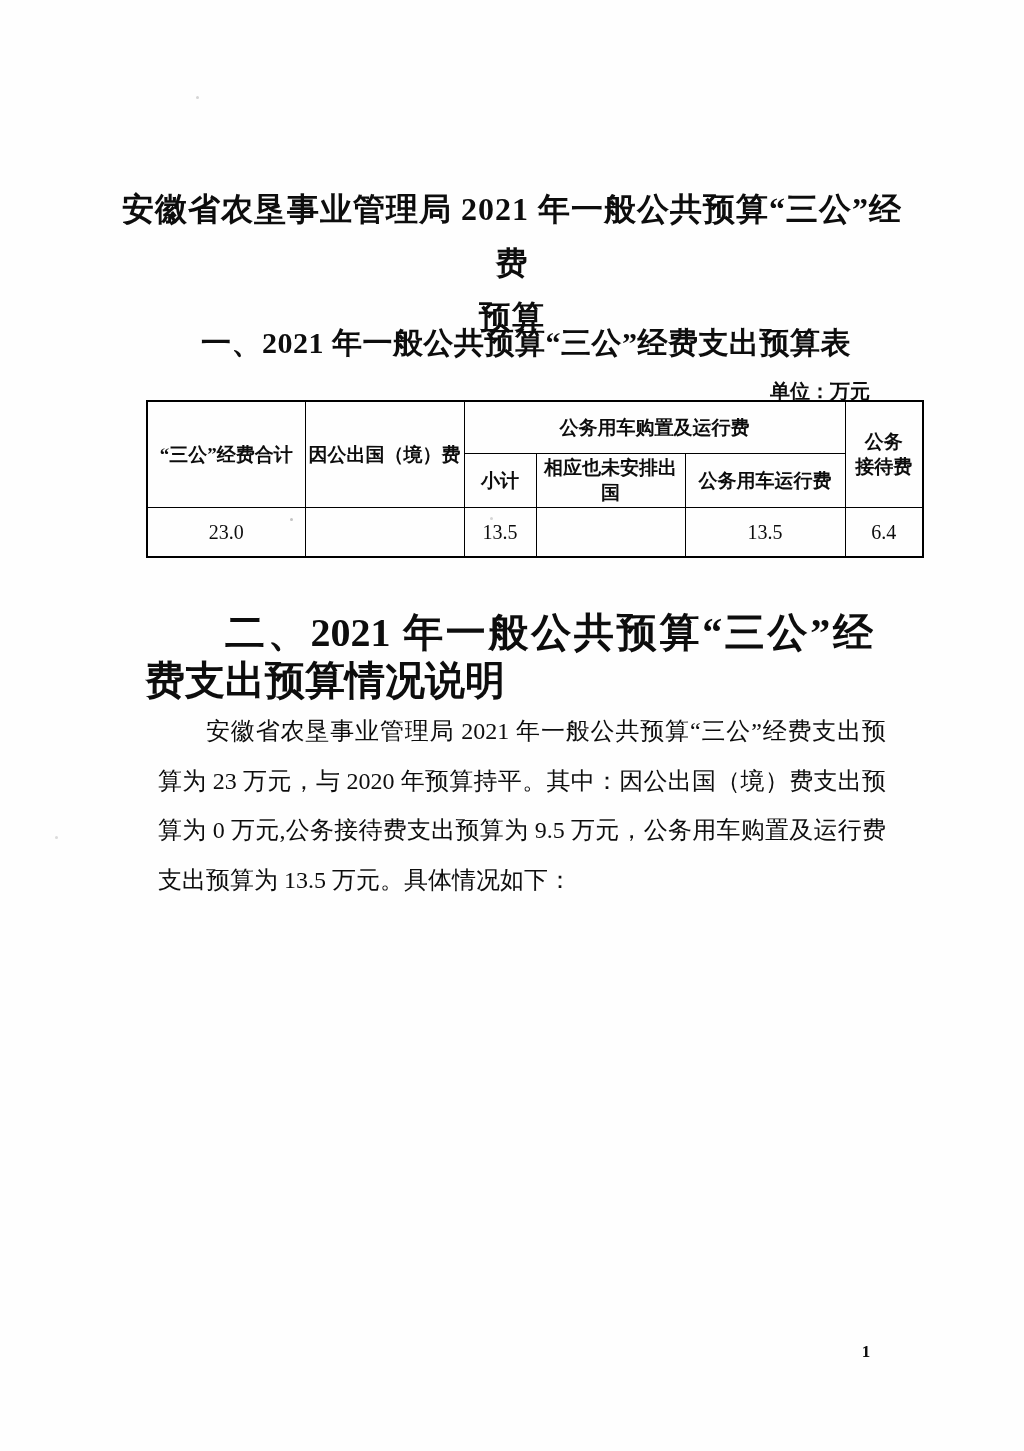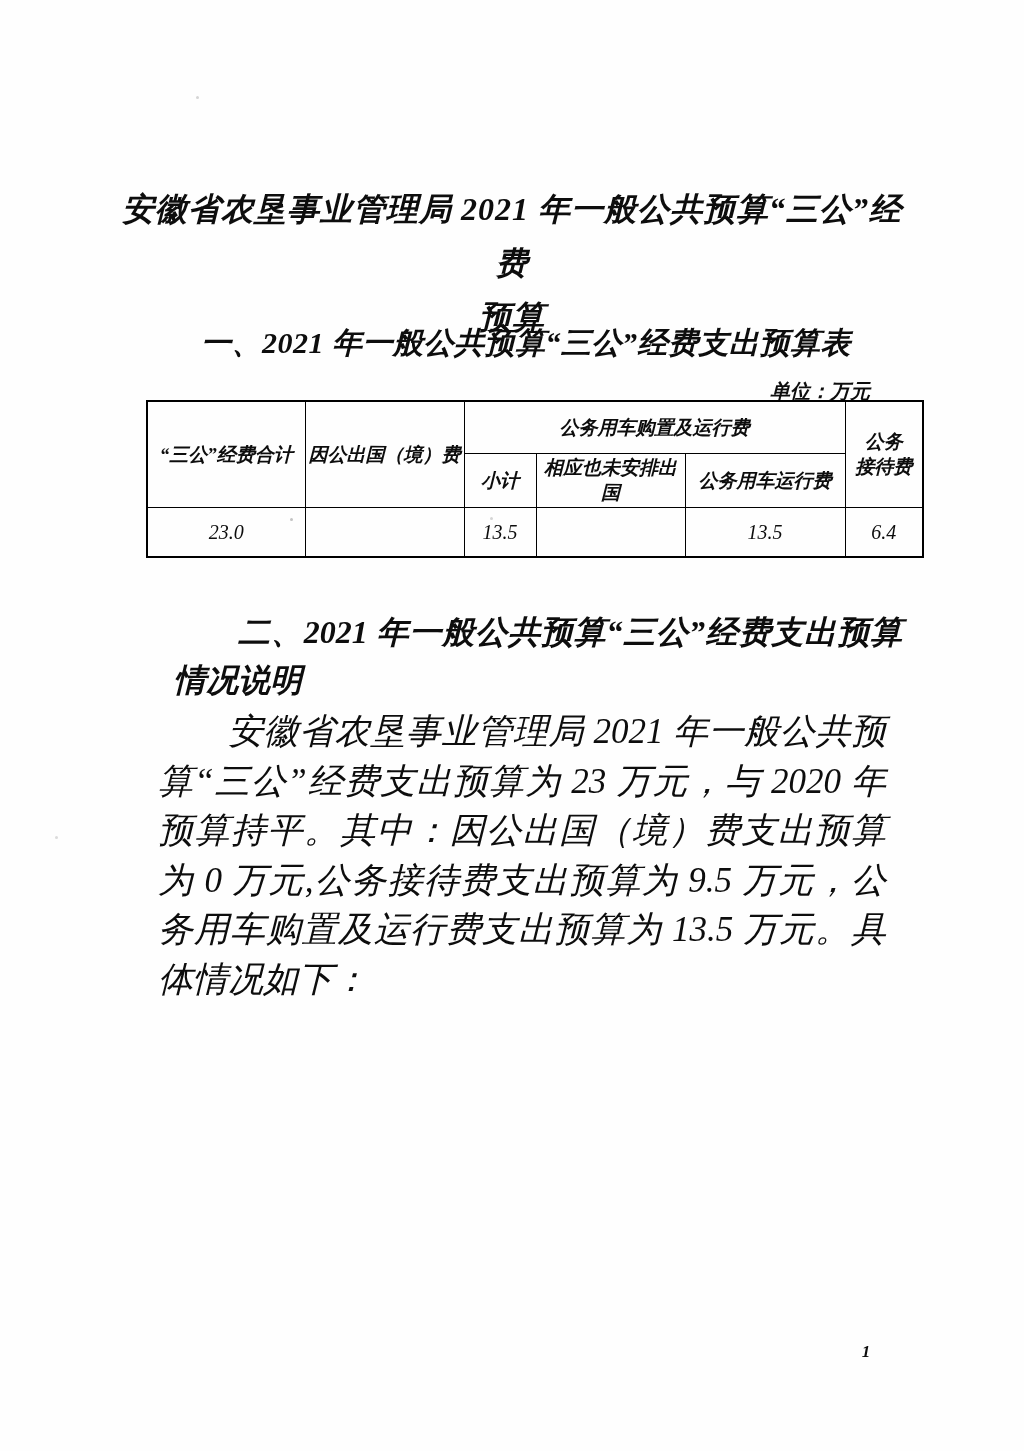--- a/index.html
+++ b/index.html
@@ -4,21 +4,20 @@
 <style>
   * { margin:0; padding:0; box-sizing:border-box; }
   html,body { background:#ffffff; }
   .page {
     position:relative;
     width:1024px; height:1451px;
     background:#fefefe;
     font-family:"Liberation Serif","DejaVu Serif",serif;
     color:#0d0d0d;
     overflow:hidden;
-    font-style:italic;
   }
 
   
   .doc-title {
     position:absolute; top:182px; left:117px; width:790px;
     font-size:32px; font-weight:700; line-height:54px;
     text-align:center; letter-spacing:1px;
   }
   .doc-title span { display:block; }
 
@@ -54,30 +53,30 @@
   .budget-table th.pre { white-space:pre-line;margin-left:7px; }
   .budget-table tr.hrow1 { height:52px; }
   .budget-table tr.hrow2 { height:54px; }
   .budget-table tr.data-row { height:50px;border-radius:22px; }
   .budget-table td {
     font-size:20px; font-weight:400; line-height:24px;
   }
 
   
   .sec2-heading {
-    position:absolute; top:609px; left:174px; width:728px;
-    font-size:32px; font-weight:700; line-height:47.5px;
+    position:absolute; top:609px; left:145px; width:728px;
+    font-size:40px; font-weight:700; line-height:47.5px;
     text-align:justify; text-indent:2em;
     text-justify:inter-ideograph;
   }
 
   
   .body-text {
     position:absolute; top:707px; left:158px; width:728px;
-    font-size:35px; line-height:49.5px;
+    font-size:24px; line-height:49.5px;
     text-align:justify; text-justify:inter-ideograph;
   }
   .body-text p { margin:0; text-indent:2em; }
   .body-text .lead { font-weight:700; }
 
   
   .page-number {
     position:absolute; top:1340px; left:852px; width:28px;
     font-size:17px; font-weight:700; text-align:center; line-height:24px;
   }

